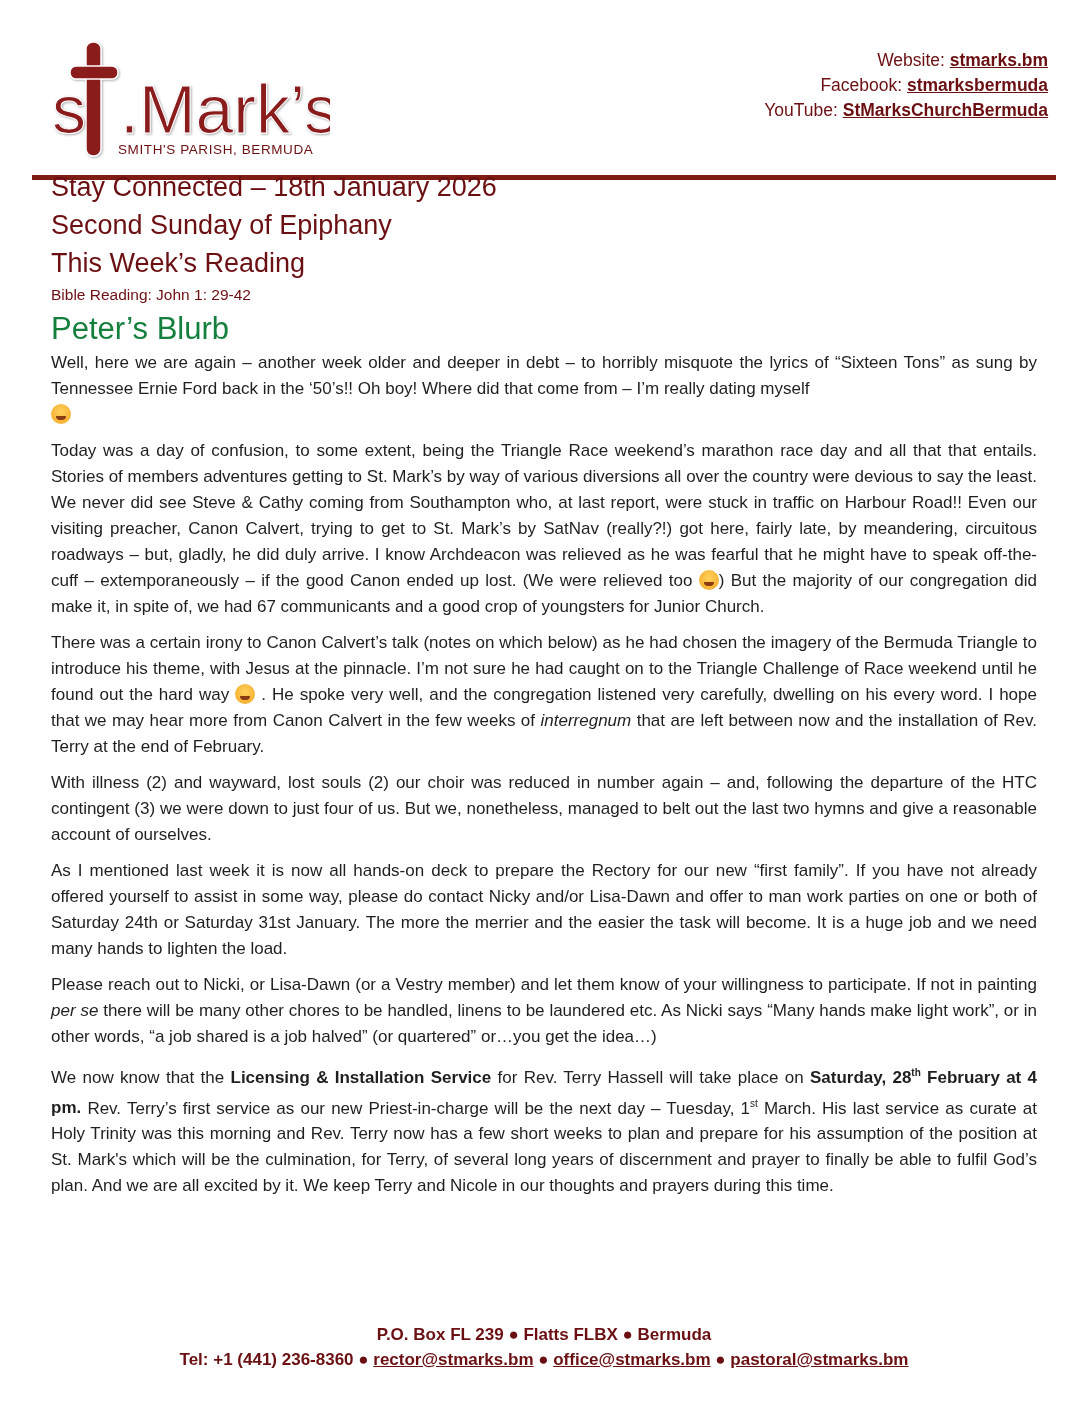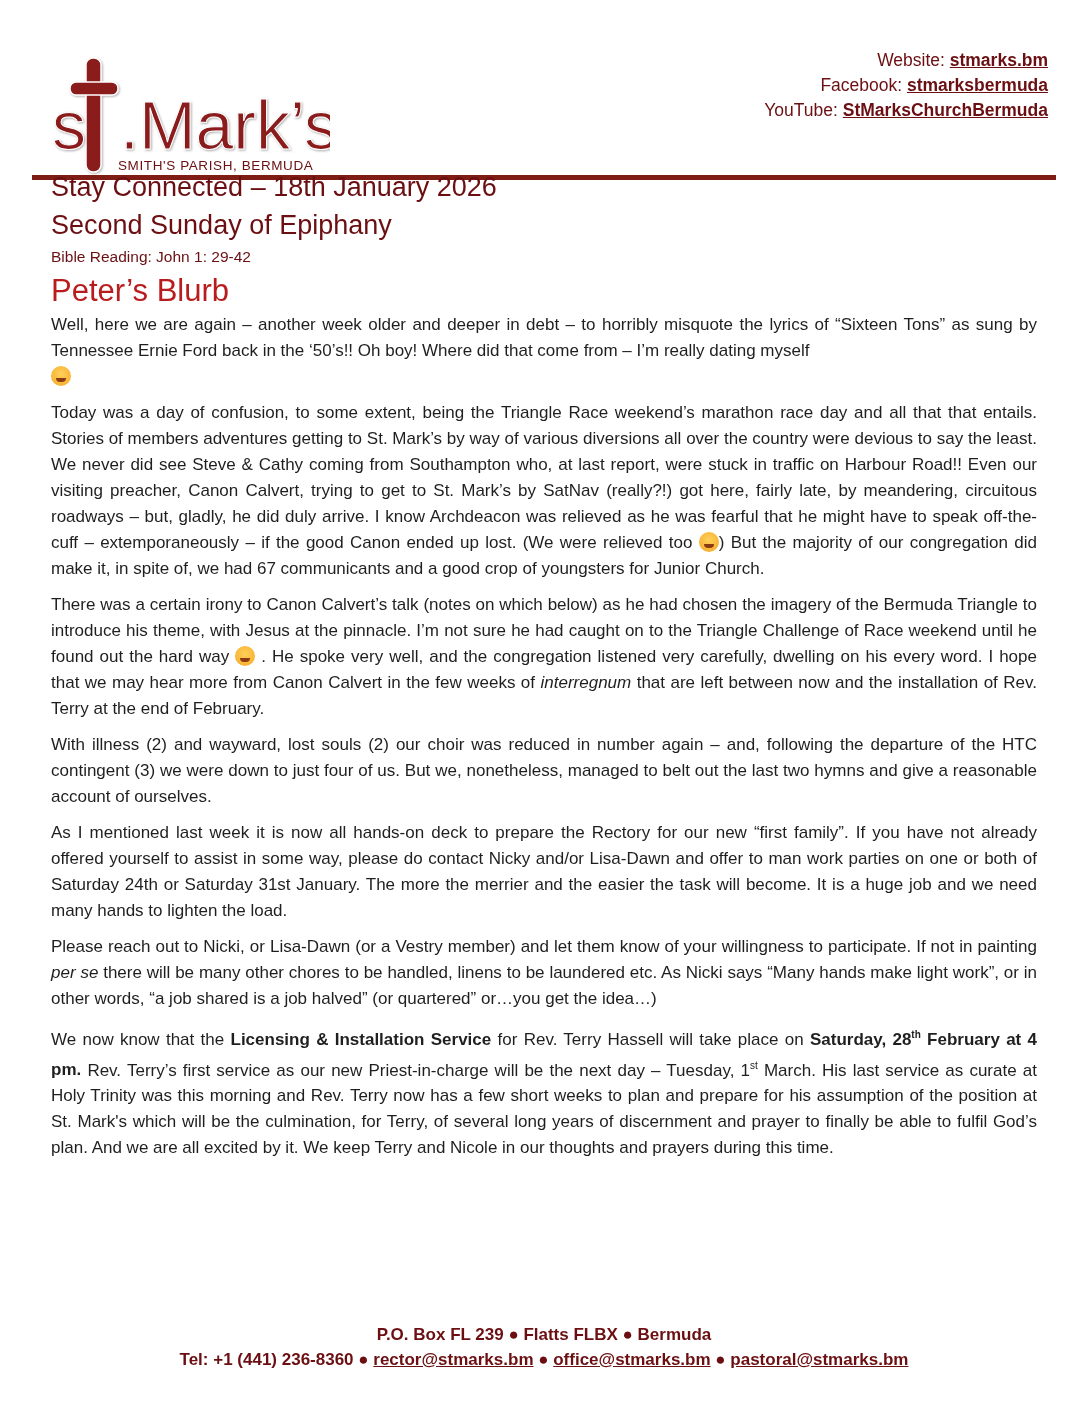--- a/index.html
+++ b/index.html
@@ -1,27 +1,27 @@
 <!DOCTYPE html>
 <html><head>
 <meta charset="utf-8">
 <style>
   html, body { margin: 0; padding: 0; background: #ffffff; }
   body { width: 1088px; height: 1408px; position: relative; overflow: hidden;
          font-family: "Liberation Sans", sans-serif; color: #1a1a1a; }
-  .logo { position: absolute; left: 50px; top: 54px; width: 280px; height: 124px; }
+  .logo { position: absolute; left: 50px; top: 38px; width: 280px; height: 124px; }
   .contacts { position: absolute; right: 40px; top: 48px; text-align: right;
               font-size: 17.5px; line-height: 25px; color: #6b0f12; }
   .contacts .val { font-weight: bold; color: #6b0f12; }
   .contacts a.val { text-decoration: underline; text-align: center; }
   .divider { position: absolute; left: 32px; top: 175px; width: 1024px; height: 5px; background: #7f1d14; }
   .content { position: absolute; left: 51px; top: 168px; width: 986px; }
   .h1 { font-size: 27px; color: #6b0f12; line-height: 38px; margin: 0; font-weight: normal; }
   .h-bible { font-size: 15.5px; font-weight: normal; color: #6b0f12; margin: 4px 0 6px 0; }
-  .h-blurb { font-size: 31px; color: #b91c1c; line-height: 38px; margin: 0 0 2px 0; font-weight: normal; }
+  .h-blurb { font-size: 31px; color: #15803d; line-height: 38px; margin: 0 0 2px 0; font-weight: normal; }
   p { margin: 0 0 10px 0; font-size: 17px; line-height: 26px; text-align: justify; color: #1f1f1f; }
   .emoji { display: inline-block; width: 20px; height: 20px; border-radius: 50%;
            background: radial-gradient(circle at 50% 40%, #ffd15c, #f5a623);
            vertical-align: -4px; position: relative; }
   .emoji::after { content: ""; position: absolute; left: 5px; right: 5px; bottom: 4px; height: 4px;
                   border-radius: 0 0 5px 5px; background: #8a3b12; }
   .footer { position: absolute; left: 0; width: 1088px; top: 1322px; text-align: center;
             color: #6b0f12; font-weight: bold; font-size: 17px; line-height: 25px; }
   .footer a { color: #6b0f12; text-decoration: underline; }
   sup { font-size: 10px; }
@@ -56,20 +56,21 @@
   <div>
     <span>YouTube: </span><a class="val">StMarksChurchBermuda</a>
   </div>
 </div>
 
 <div class="divider"></div>
 
 <div class="content">
   <h1 class="h1">Stay Connected – 18th January 2026</h1>
   <h2 class="h1">Second Sunday of Epiphany</h2>
+  <h2 class="h1">This Week’s Reading</h2>
   <div class="h-bible">Bible Reading: John 1: 29-42</div>
   <h2 class="h-blurb">Peter’s Blurb</h2>
 
   <p>
     <span>Well, here we are again – another week older and deeper in debt – to horribly misquote the lyrics of “Sixteen Tons” as sung by Tennessee Ernie Ford back in the ‘50’s!! Oh boy! Where did that come from – I’m really dating myself</span><br>
     <span class="emoji"></span>
   </p>
 
   <p>
     <span>Today was a day of confusion, to some extent, being the Triangle Race weekend’s marathon race day and all that that entails. Stories of members adventures getting to St. Mark’s by way of various diversions all over the country were devious to say the least. We never did see Steve &amp; Cathy coming from Southampton who, at last report, were stuck in traffic on Harbour Road!! Even our visiting preacher, Canon Calvert, trying to get to St. Mark’s by SatNav (really?!) got here, fairly late, by meandering, circuitous roadways – but, gladly, he did duly arrive. I know Archdeacon was relieved as he was fearful that he might have to speak off-the-cuff – extemporaneously – if the good Canon ended up lost. (We were relieved too</span>

